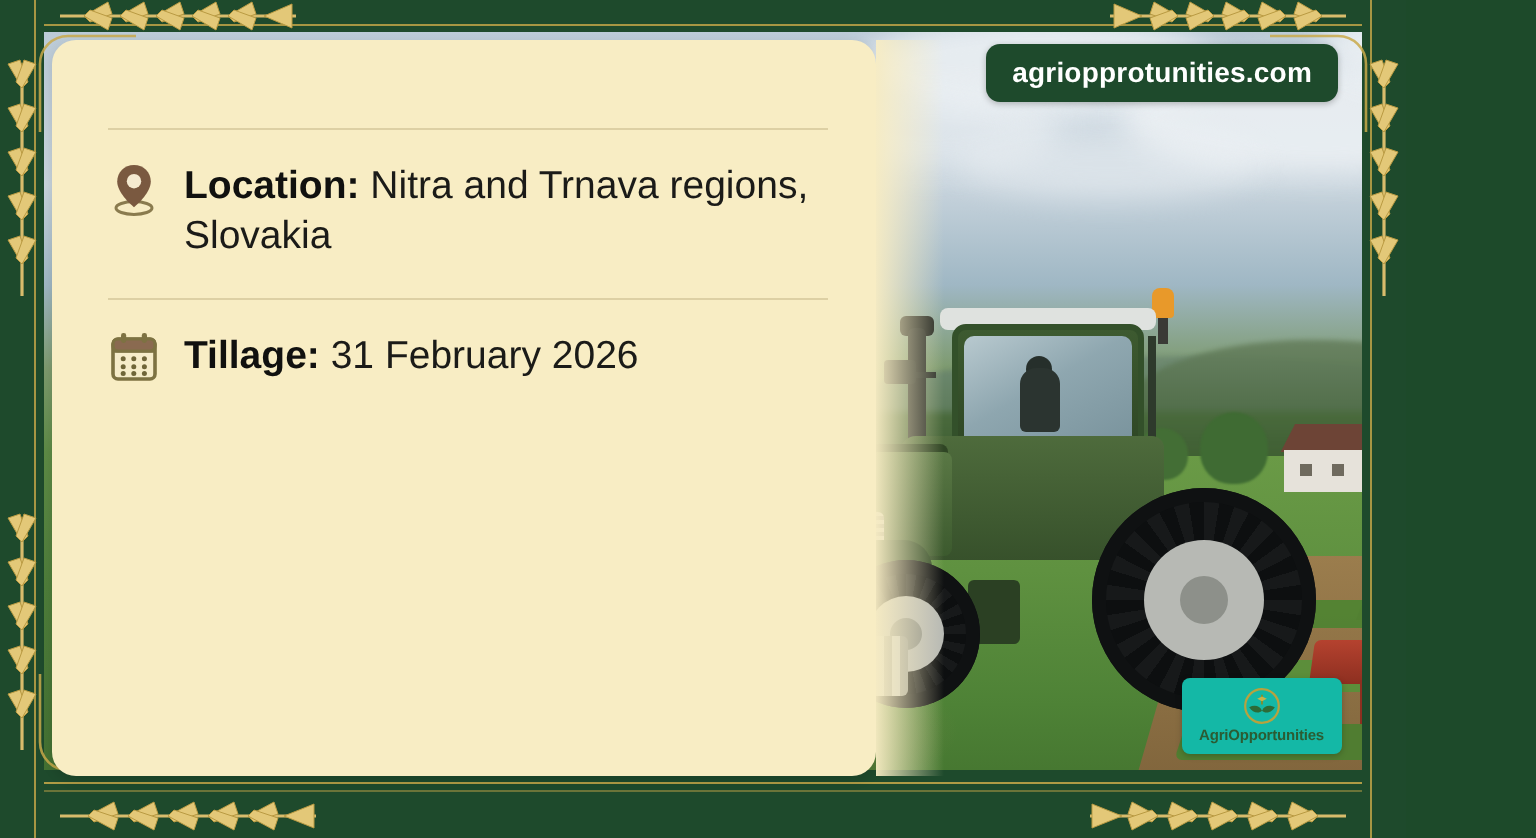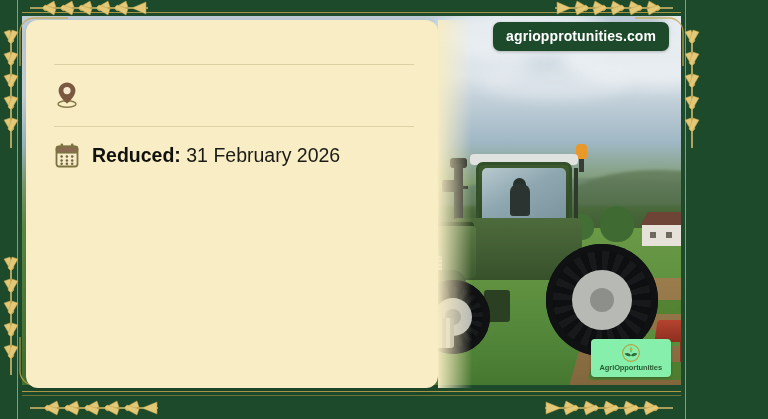--- a/index.html
+++ b/index.html
@@ -190,21 +190,21 @@
   .url-pill{
     position:absolute;right:34px;top:22px;z-index:10;
     background:#1e4a2c;color:#ffffff;font-size:14px;font-weight:bold;
     padding:6px 13px 7px 13px;border-radius:7px;letter-spacing:.1px;
     box-shadow:0 1px 3px rgba(0,0,0,.25);
   }
 
   
   .logo-badge{
     position:absolute;right:32px;bottom:42px;z-index:10;
-    background:#86efac;border-radius:4px;padding:5px 9px 5px 9px;
+    background:#14b8a6;border-radius:4px;padding:5px 9px 5px 9px;
     display:flex;flex-direction:column;align-items:center;gap:1px;
     box-shadow:0 1px 3px rgba(0,0,0,.22);
   }
   .logo-badge .logo-name{font-size:7.5px;font-weight:bold;color:#2b5c33;letter-spacing:-.1px;}
 </style>
 </head>
 <body>
 
 <div class="poster">
 
@@ -420,20 +420,23 @@
       <div class="divider"></div>
 
       <div class="row">
         <span class="row-icon">
           <svg width="26" height="28" viewBox="0 0 26 28">
             <ellipse cx="13" cy="24" rx="9" ry="3.2" fill="none" stroke="#8a7b4e" stroke-width="1.5"></ellipse>
             <path d="M13 2.5 C8.2 2.5 4.6 6.2 4.6 10.8 C4.6 16.2 11 22 13 23.6 C15 22 21.4 16.2 21.4 10.8 C21.4 6.2 17.8 2.5 13 2.5 Z" fill="#7a5940"></path>
             <circle cx="13" cy="10.6" r="3.6" fill="#f5ead0"></circle>
           </svg>
         </span>
+        <span class="row-text">
+          <b>Location:</b><span> Nitra and Trnava regions, Slovakia</span>
+        </span>
       </div>
 
       <div class="divider"></div>
 
       <div class="row">
         <span class="row-icon">
           <svg width="26" height="28" viewBox="0 0 26 28">
             <rect x="2.5" y="4.5" width="21" height="20" rx="2.5" fill="#f6ecc9" stroke="#7d7242" stroke-width="1.8"></rect>
             <path d="M2.5 10.5 H23.5" stroke="#7d7242" stroke-width="1.8"></path>
             <rect x="2.5" y="4.5" width="21" height="6" rx="2.5" fill="#8a6a50" stroke="#7d7242" stroke-width="1.6"></rect>
@@ -446,21 +449,21 @@
               <circle cx="7.6" cy="18.4" r="1.25"></circle>
                 <circle cx="12.9" cy="18.4" r="1.25"></circle>
                 <circle cx="18.2" cy="18.4" r="1.25"></circle>
               <circle cx="7.6" cy="21.8" r="1.25"></circle>
                 <circle cx="12.9" cy="21.8" r="1.25"></circle>
                 <circle cx="18.2" cy="21.8" r="1.25"></circle>
             </g>
           </svg>
         </span>
         <span class="row-text">
-          <b>Reduced:</b><span> 31 February 2026</span>
+          <b>Tillage:</b><span> 31 February 2026</span>
         </span>
       </div>
     </div>
   </div>
 
   <div class="logo-badge">
     <svg width="22" height="18" viewBox="0 0 22 18">
       <circle cx="11" cy="9" r="8.4" fill="none" stroke="#b8a23e" stroke-width="1.1"></circle>
       <path d="M11 3.4 L11 8.2" stroke="#7a8f36" stroke-width="1"></path>
       <path d="M11 4.2 l2.4 1.2 l-2.4 1.2 z" fill="#c9b24a"></path>

